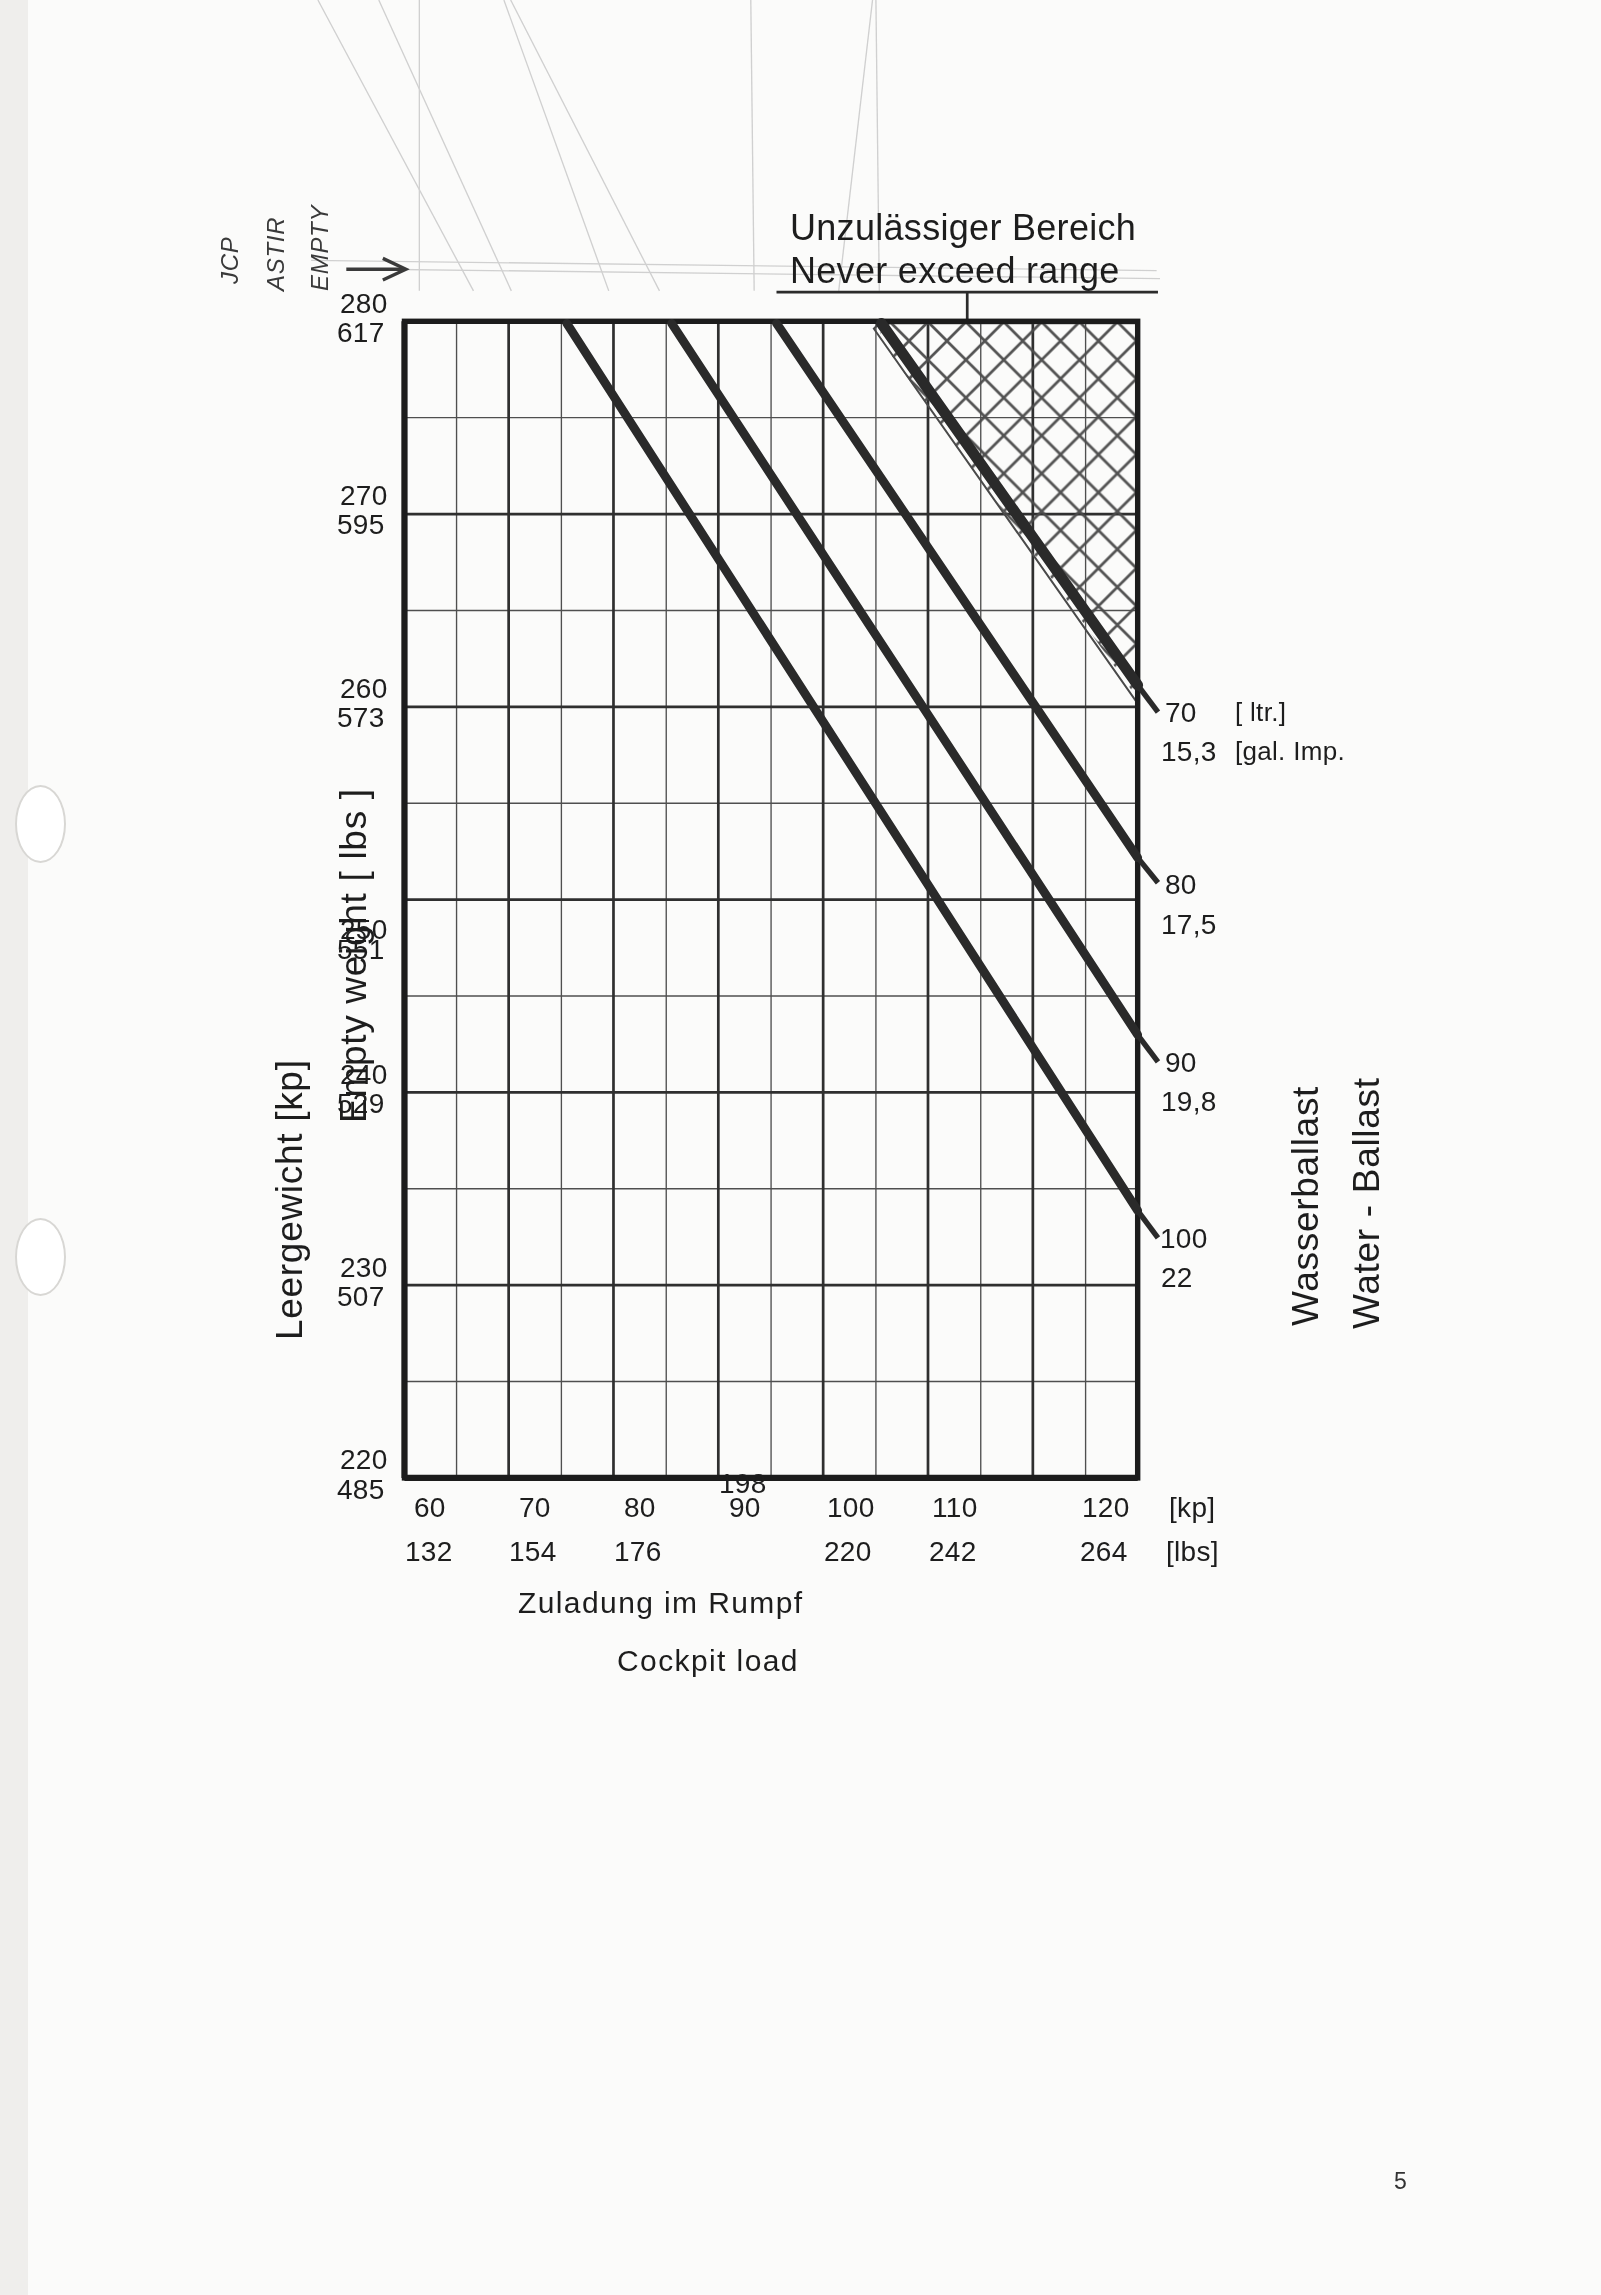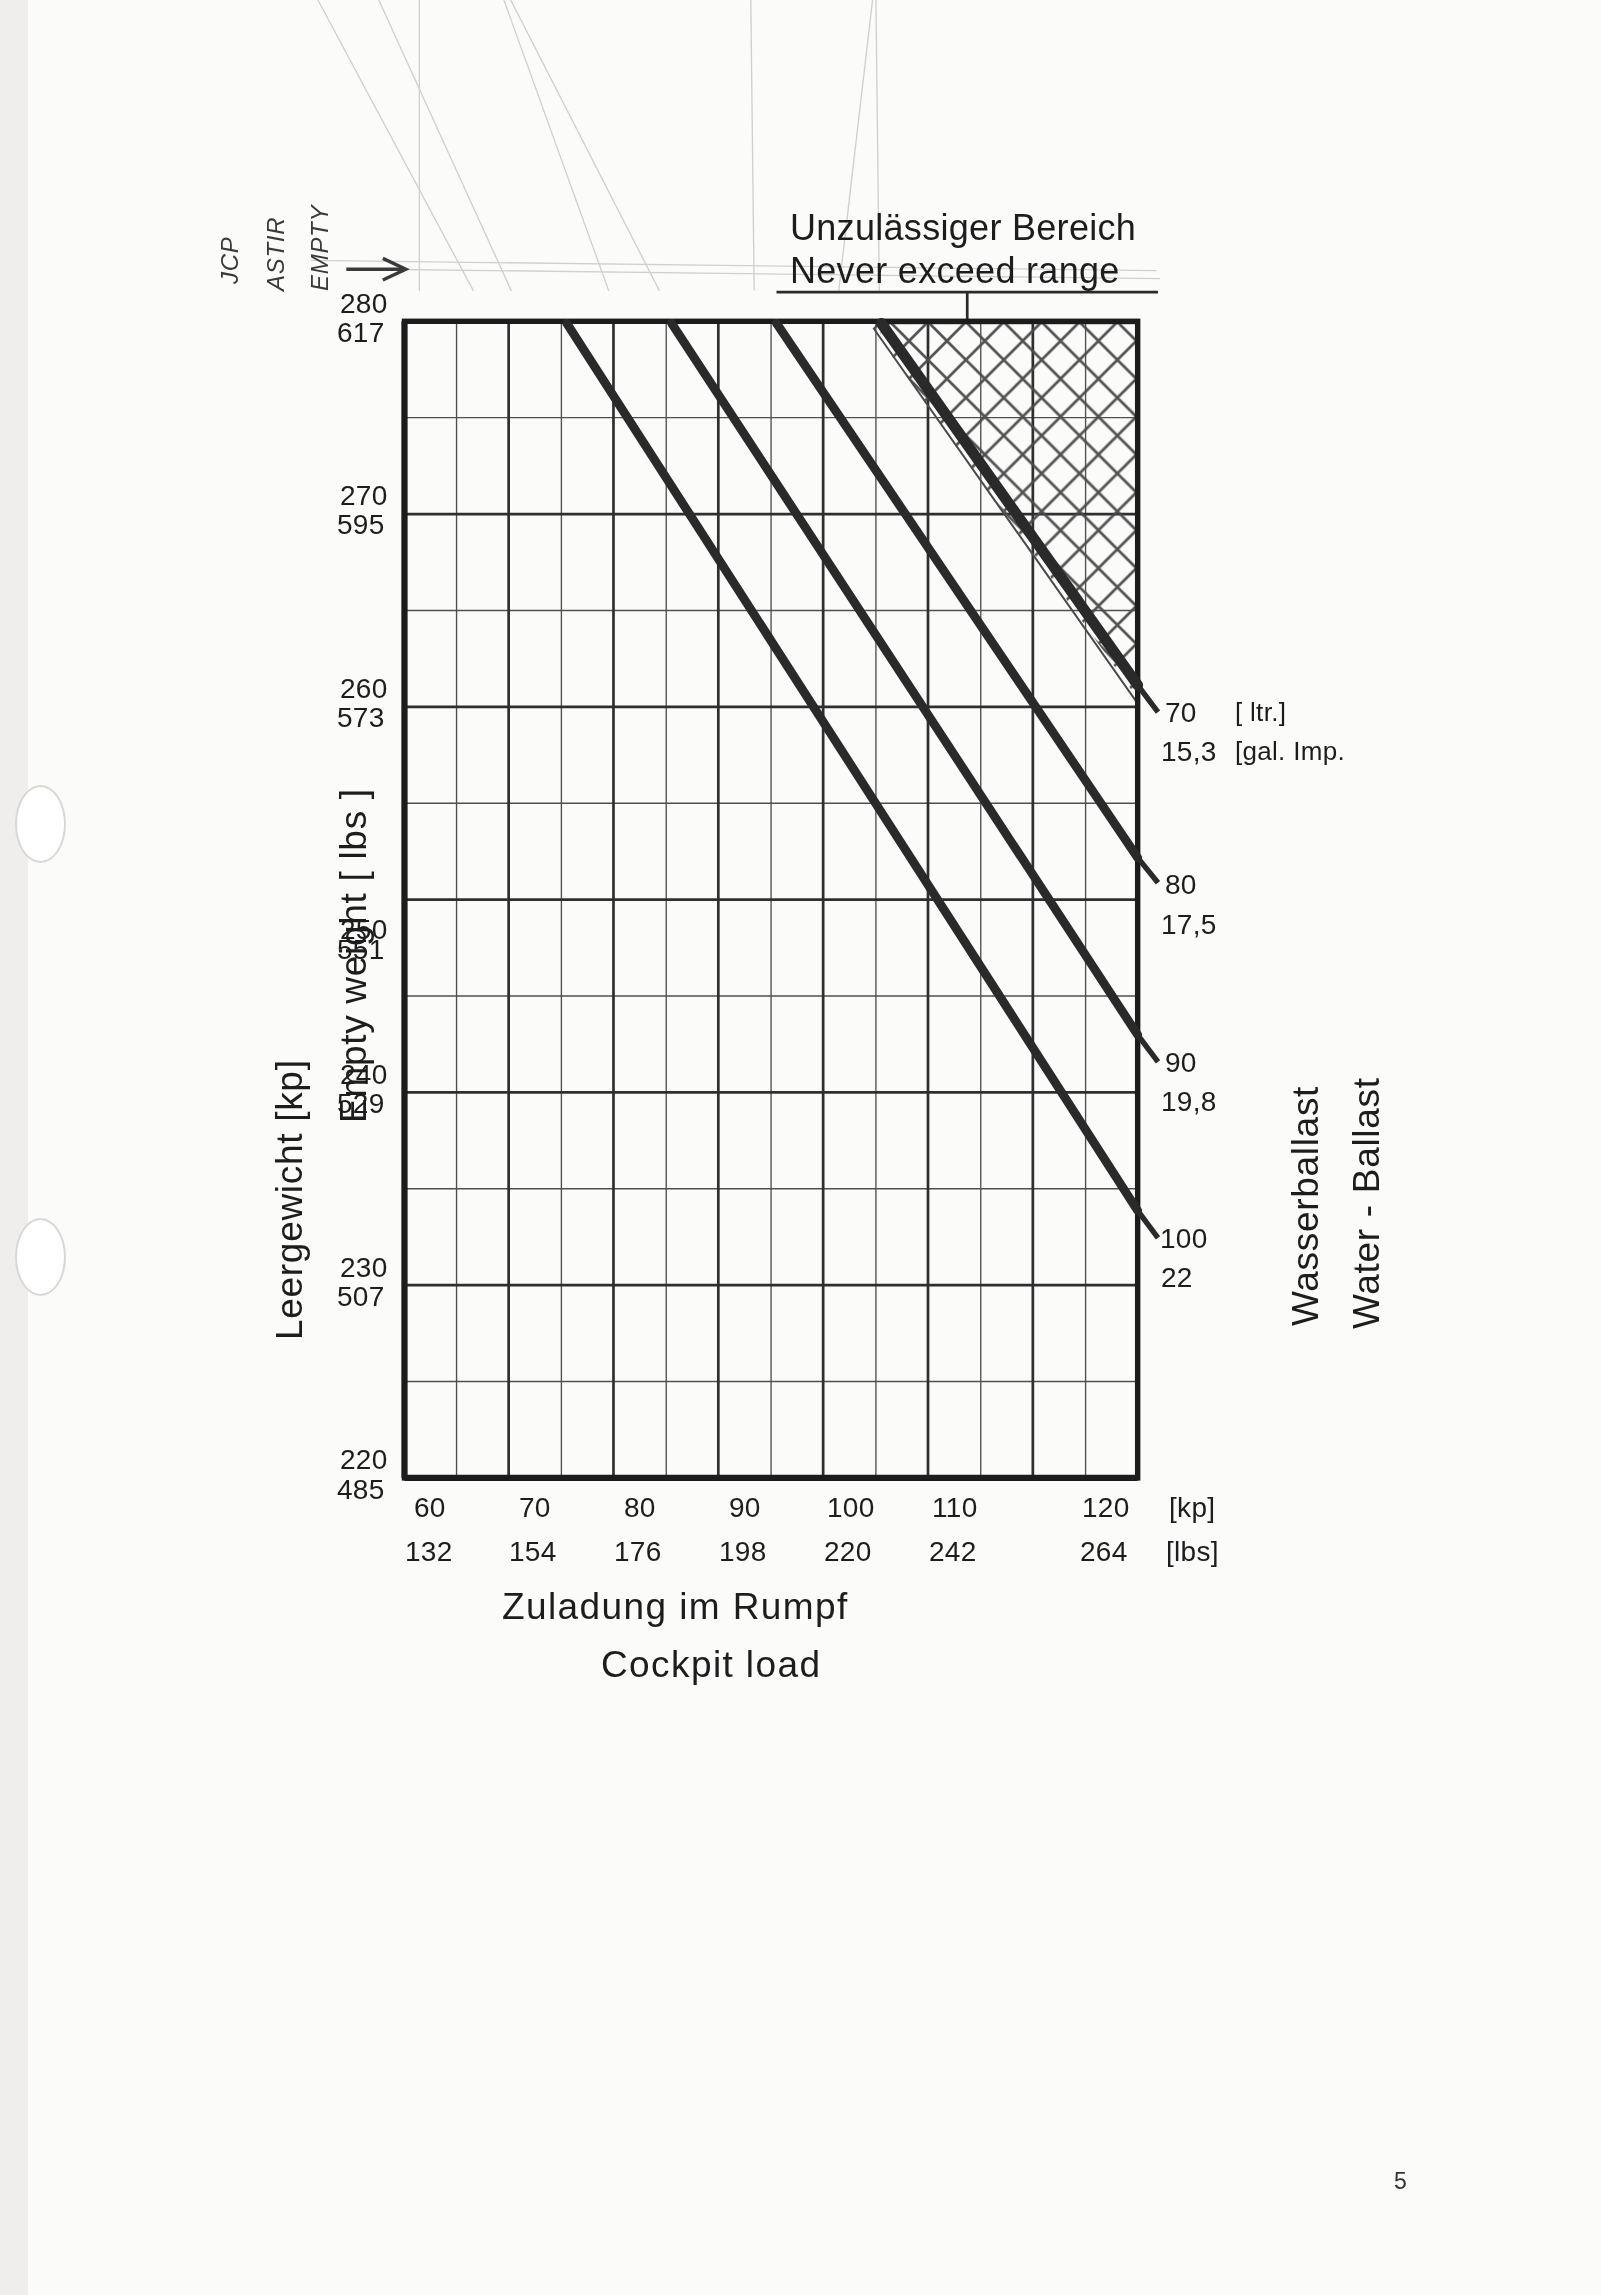--- a/index.html
+++ b/index.html
@@ -74,22 +74,23 @@
   }
   .tick-lbl-sm {
     font-size: 26px;
     letter-spacing: 0.3px;
   }
   .note {
     font-size: 36px;
     letter-spacing: 0.3px;
   }
   .bottom-title {
-    font-size: 37px;
+    font-size: 30px;
     letter-spacing: 1.4px;
+    margin-left: 16px;
   }
   .pagenum {
     font-size: 23px;
     color: #333;
   }
   .handwrite {
     font-size: 24px;
     font-style: italic;
     color: #3a3a3a;
     letter-spacing: 0.7px;
@@ -230,21 +231,21 @@
   <div class="txt tick-lbl" style="left:624px; top:1492px;">80</div>
   <div class="txt tick-lbl" style="left:729px; top:1492px;">90</div>
   <div class="txt tick-lbl" style="left:827px; top:1492px;">100</div>
   <div class="txt tick-lbl" style="left:932px; top:1492px;">110</div>
   <div class="txt tick-lbl" style="left:1082px; top:1492px;">120</div>
   <div class="txt tick-lbl" style="left:1169px; top:1492px;">[kp]</div>
 
   <div class="txt tick-lbl" style="left:405px; top:1536px;">132</div>
   <div class="txt tick-lbl" style="left:509px; top:1536px;">154</div>
   <div class="txt tick-lbl" style="left:614px; top:1536px;">176</div>
-  <div class="txt tick-lbl" style="left:719px; top:1536px;">198</div>
+  <div class="txt tick-lbl" style="left:719px; top:1468px;">198</div>
   <div class="txt tick-lbl" style="left:824px; top:1536px;">220</div>
   <div class="txt tick-lbl" style="left:929px; top:1536px;">242</div>
   <div class="txt tick-lbl" style="left:1080px; top:1536px;">264</div>
   <div class="txt tick-lbl" style="left:1166px; top:1536px;">[lbs]</div>
 
   <div class="txt tick-lbl" style="left:1165px; top:697px;">70</div>
   <div class="txt tick-lbl-sm" style="left:1235px; top:697px;">[ ltr.]</div>
   <div class="txt tick-lbl" style="left:1161px; top:736px;">15,3</div>
   <div class="txt tick-lbl-sm" style="left:1235px; top:736px;">[gal. Imp.</div>
 

